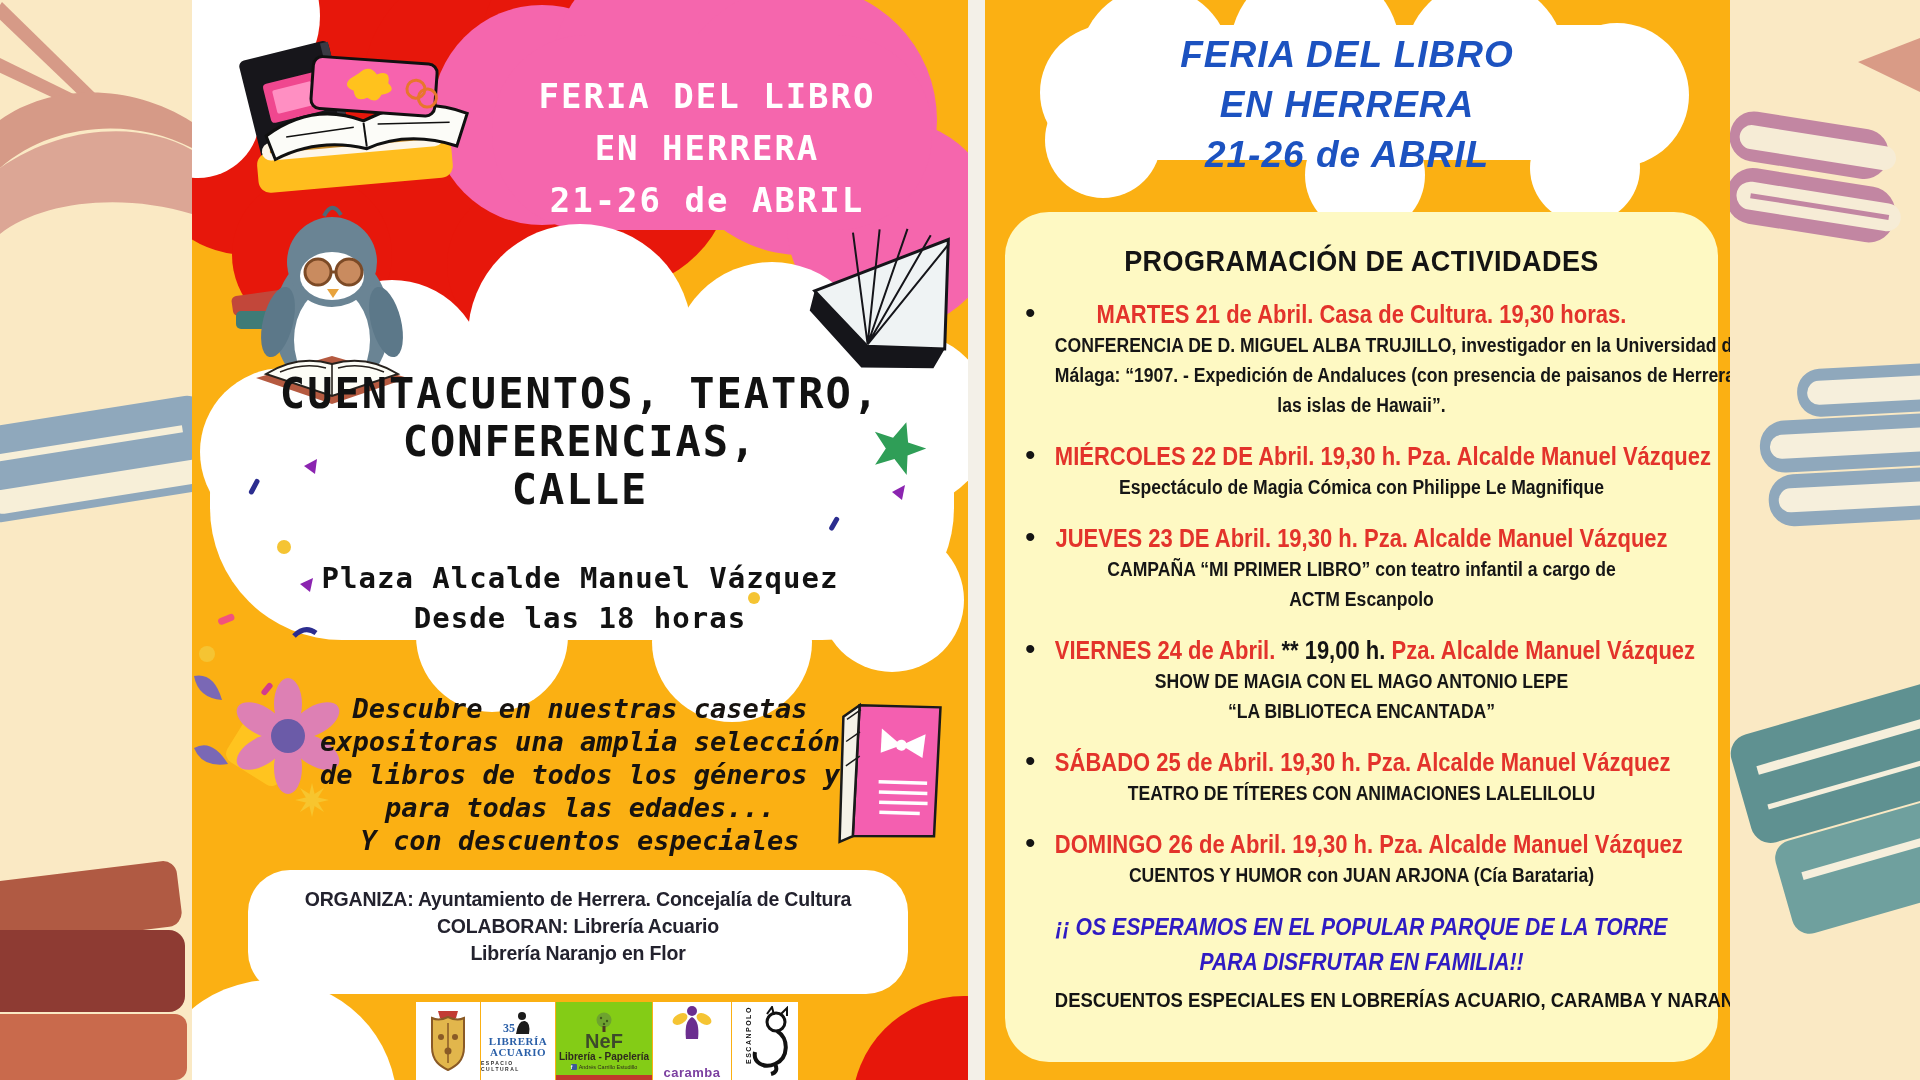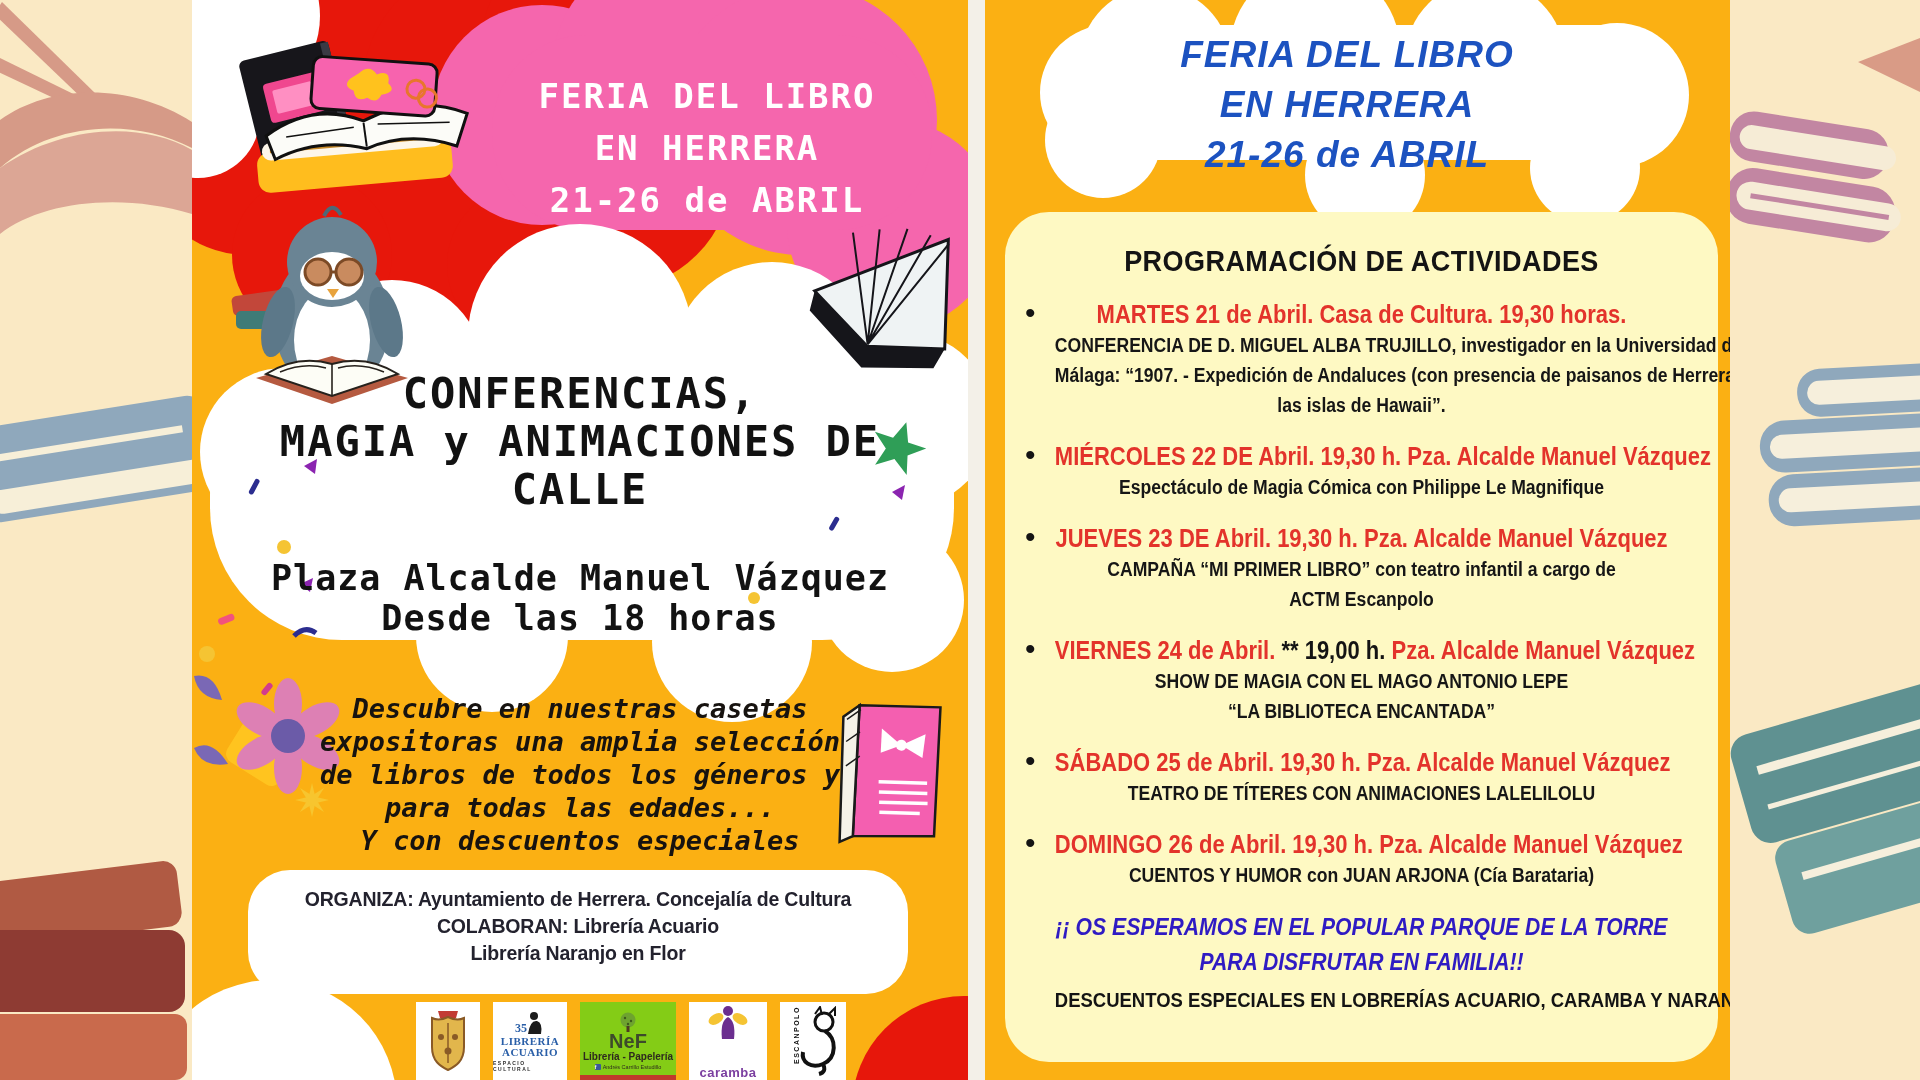--- a/index.html
+++ b/index.html
@@ -15,25 +15,25 @@
   .poster{position:absolute;top:0;height:1080px;background:#FBB013;overflow:hidden;}
   .poster-left{left:192px;width:776px;}
   .poster-right{left:985px;width:745px;}
   .deco{position:absolute;inset:0;z-index:1;}
   .txt{position:absolute;z-index:2;text-align:center;}
 
   
   .lp-mono{font-family:"DejaVu Sans Mono",monospace;font-weight:bold;}
   .lp-title{left:280px;top:70px;width:470px;font-size:34px;line-height:52px;color:#FFFFFF;letter-spacing:2px;}
   .lp-heading{left:10px;top:370px;width:756px;font-size:42px;line-height:48px;color:#121212;letter-spacing:2px;}
-  .lp-venue{left:10px;top:558px;width:756px;font-size:35px;line-height:40px;color:#121212;letter-spacing:1px;}
+  .lp-venue{left:10px;top:558px;width:756px;font-size:29px;line-height:40px;color:#121212;letter-spacing:1px;}
   .lp-promo{left:58px;top:692px;width:660px;font-size:27px;line-height:33px;font-style:italic;color:#171310;}
   .lp-credits-box{position:absolute;z-index:2;left:56px;top:870px;width:660px;height:124px;background:#FFFFFF;border-radius:42px;}
   .lp-credits{left:56px;top:886px;width:660px;font-weight:bold;font-size:19.5px;line-height:27px;color:#23222E;letter-spacing:-0.2px;}
-  .lp-logos{position:absolute;z-index:3;left:224px;top:1002px;height:78px;display:flex;gap:13px;}
+  .lp-logos{position:absolute;z-index:3;left:224px;top:1002px;height:78px;display:flex;gap:1px;}
   .logo-tile{background:#fff;height:78px;position:relative;overflow:hidden;display:flex;flex-direction:column;align-items:center;justify-content:center;}
   .logo-tile svg{display:block;}
   .t-crest{width:64px;}
   .t-acuario{width:74px;}
   .t-nef{width:96px;background:#84cc16;}
   .t-caramba{width:78px;}
   .t-escanpolo{width:66px;}
   .acuario-word{font-family:Liberation Serif, serif;font-weight:bold;color:#2A5FA8;font-size:11px;line-height:11px;letter-spacing:0.5px;}
   .acuario-sub{font-size:5px;letter-spacing:1.5px;color:#2c2c2c;font-weight:bold;margin-top:2px;}
   .nef-name{font-weight:bold;font-size:20px;line-height:18px;color:#3D4A2B;}
@@ -257,22 +257,22 @@
     <circle cx="772" cy="1108" r="112" fill="#E7170B"></circle>
   </svg>
 
   <div class="txt lp-mono lp-title">
     <div>FERIA DEL LIBRO</div>
     <div>EN HERRERA</div>
     <div>21-26 de ABRIL</div>
   </div>
 
   <div class="txt lp-mono lp-heading">
+    <div>CUENTACUENTOS, TEATRO,</div>
     <div>CONFERENCIAS,</div>
-    <div>MAGIA y ANIMACIONES DE</div>
     <div>CALLE</div>
   </div>
 
   <div class="txt lp-mono lp-venue">
     <div>Plaza Alcalde Manuel Vázquez</div>
     <div>Desde las 18 horas</div>
   </div>
 
   <div class="txt lp-mono lp-promo">
     <div>Descubre en nuestras casetas</div>

